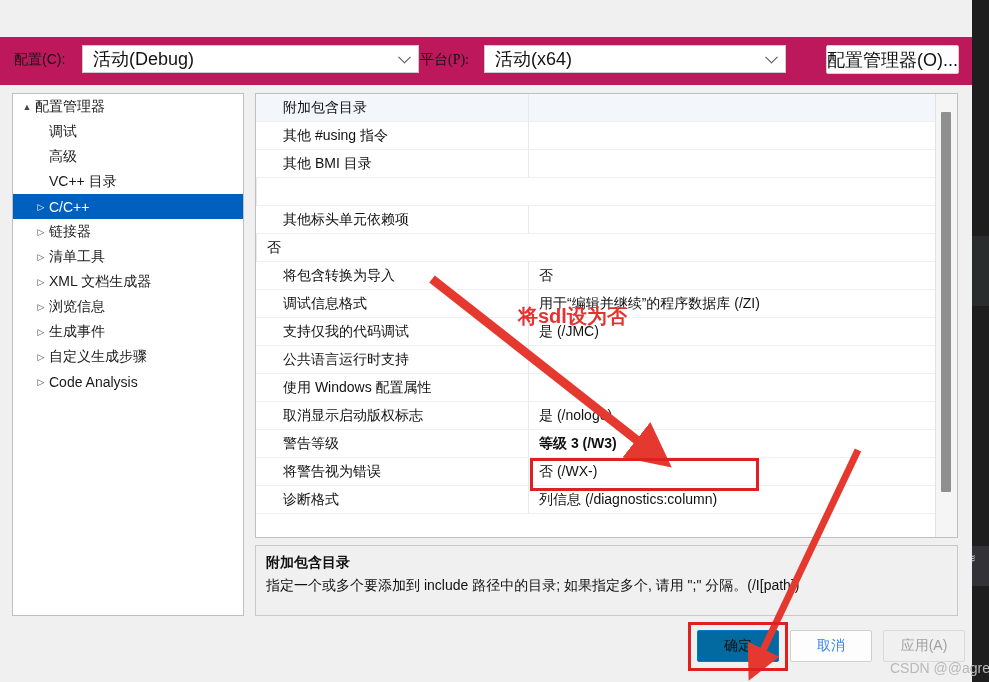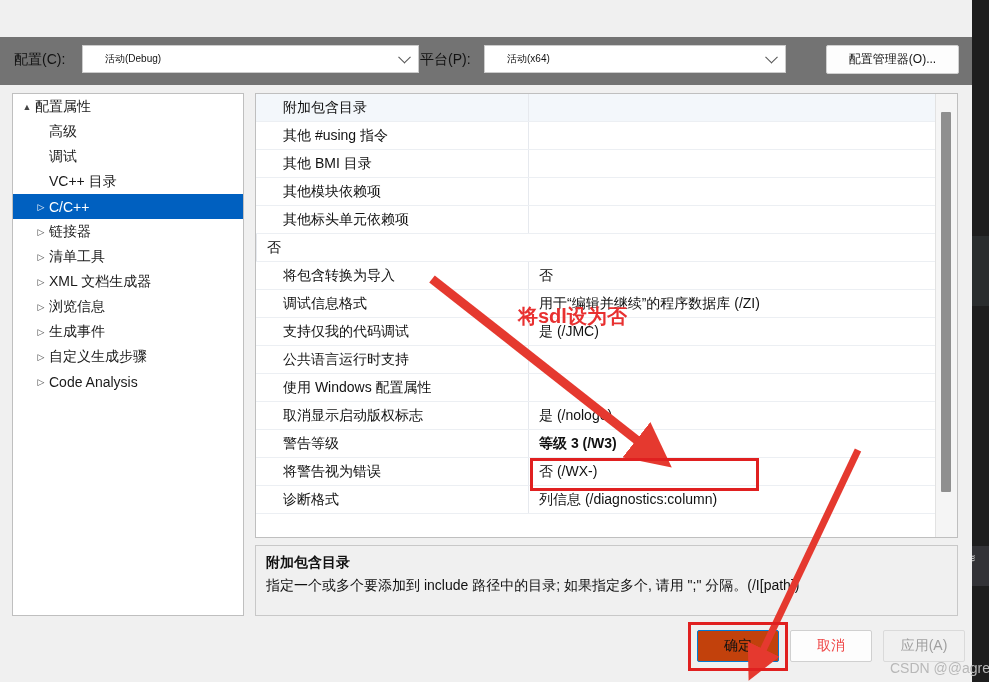--- a/index.html
+++ b/index.html
@@ -57,56 +57,56 @@
     color: #222; font-size: 15px;
     cursor: default;
   }
   #help-btn { right: 56px; }
   #close-btn { right: 4px; font-size: 17px; }
 
   
   #config-strip {
     position: absolute; left: 0; top: 37px;
     width: 972px; height: 48px;
-    background: #737373;
+    background: #be185d;
   }
   .cfg-label {
     position: absolute; top: 14px;
     font-size: 14px; color: #121212; white-space: nowrap;
   }
   .combo {
     position: absolute; top: 8px; height: 28px;
     background: #ffffff;
     border: 1px solid #cccccc;
     display: flex; align-items: center;
   }
   .combo .cval {
-    font-size: 10px; color: #121212;
-    margin-left: 22px; white-space: nowrap;
+    font-size: 18px; color: #121212;
+    margin-left: 10px; white-space: nowrap;
   }
   .combo .chev {
     position: absolute; right: 9px; top: 50%;
     transform: translateY(-60%);
     width: 9px; height: 9px;
     border-right: 1.3px solid #555;
     border-bottom: 1.3px solid #555;
     transform: translateY(-70%) rotate(45deg);
   }
   #combo-config { left: 82px; width: 337px; }
   #combo-platform { left: 484px; width: 302px; }
   #cfg-lbl-config { left: 14px; }
-  #cfg-lbl-platform { left: 420px; }
+  #cfg-lbl-platform { left: 420px; font-family: Liberation Serif, serif; }
   #cfgmgr-btn {
     position: absolute; left: 826px; top: 8px;
     width: 133px; height: 29px;
     background: #fdfdfd;
     border: 1px solid #d0d0d0;
     border-radius: 2px;
     display: flex; align-items: center; justify-content: center;
-    font-size: 12px; color: #121212;
+    font-size: 18px; color: #121212;
     cursor: default;
   }
 
   
   #tree-panel {
     position: absolute; left: 12px; top: 93px;
     width: 232px; height: 523px;
     background: #ffffff;
     border: 1px solid #bfbfbf;
     overflow: hidden;
@@ -208,29 +208,29 @@
   .dlg-btn {
     position: absolute; top: 630px;
     height: 32px;
     border-radius: 2px;
     display: flex; align-items: center; justify-content: center;
     font-size: 14px;
     cursor: default;
   }
   #btn-ok {
     left: 697px; width: 82px;
-    background: #c2410c;
+    background: #0369a1;
     border: 1px solid #0078d4;
     color: #121212;
   }
   #btn-cancel {
     left: 790px; width: 82px;
     background: #fdfdfd;
     border: 1px solid #d0d0d0;
-    color: #ef4444;
+    color: #3b82f6;
   }
   #btn-apply {
     left: 883px; width: 82px;
     background: #f0f0f0;
     border: 1px solid #dadada;
     color: #a0a0a0;
   }
 
   
   #anno {
@@ -288,31 +288,31 @@
       <span class="chev"></span>
     </div>
 
     <div id="cfgmgr-btn">配置管理器(O)...</div>
   </div>
 
   <div id="tree-panel">
       <div class="tree-row">
         <span style="flex: 0 0 6px;"></span>
         <span class="tw-arrow">▲</span>
-        <span class="tw-label">配置属性</span>
+        <span class="tw-label">配置管理器</span>
+      </div>
+      <div class="tree-row">
+        <span style="flex: 0 0 20px;"></span>
+        <span class="tw-arrow"></span>
+        <span class="tw-label">调试</span>
       </div>
       <div class="tree-row">
         <span style="flex: 0 0 20px;"></span>
         <span class="tw-arrow"></span>
         <span class="tw-label">高级</span>
-      </div>
-      <div class="tree-row">
-        <span style="flex: 0 0 20px;"></span>
-        <span class="tw-arrow"></span>
-        <span class="tw-label">调试</span>
       </div>
       <div class="tree-row">
         <span style="flex: 0 0 20px;"></span>
         <span class="tw-arrow"></span>
         <span class="tw-label">VC++ 目录</span>
       </div>
       <div class="tree-row selected">
         <span style="flex: 0 0 20px;"></span>
         <span class="tw-arrow">▷</span>
         <span class="tw-label">C/C++</span>
@@ -365,21 +365,20 @@
           <div class="prop-name">其他 #using 指令</div>
           <div class="prop-sep"></div>
           <div class="prop-value"></div>
         </div>
         <div class="prop-row">
           <div class="prop-name">其他 BMI 目录</div>
           <div class="prop-sep"></div>
           <div class="prop-value"></div>
         </div>
         <div class="prop-row">
-          <div class="prop-name">其他模块依赖项</div>
           <div class="prop-sep"></div>
           <div class="prop-value"></div>
         </div>
         <div class="prop-row">
           <div class="prop-name">其他标头单元依赖项</div>
           <div class="prop-sep"></div>
           <div class="prop-value"></div>
         </div>
         <div class="prop-row">
           <div class="prop-sep"></div>

